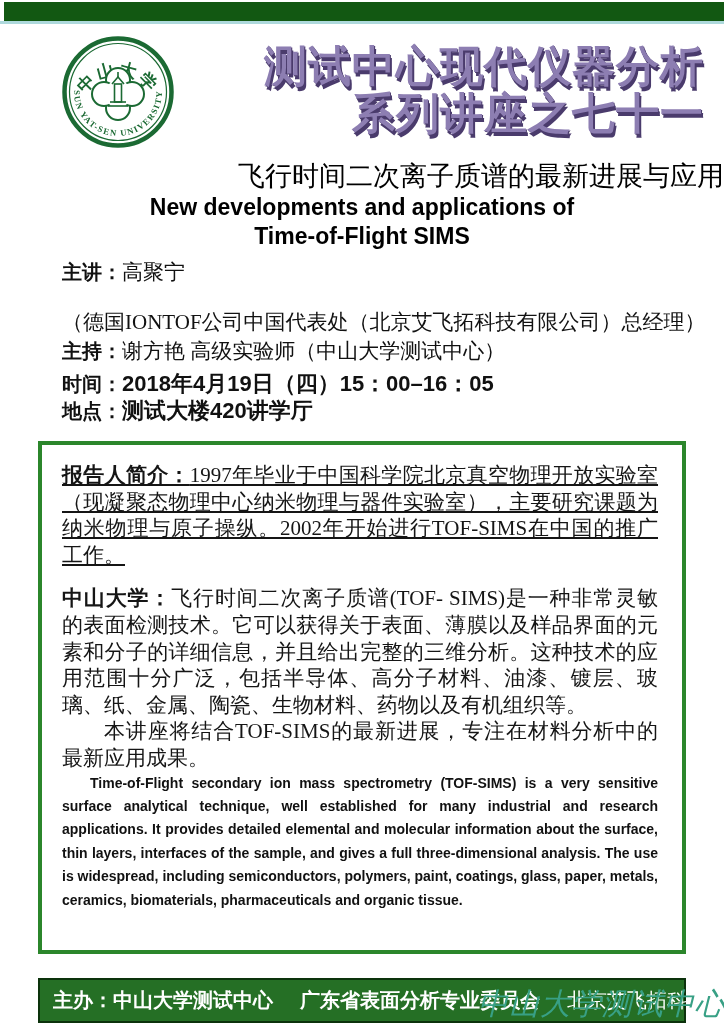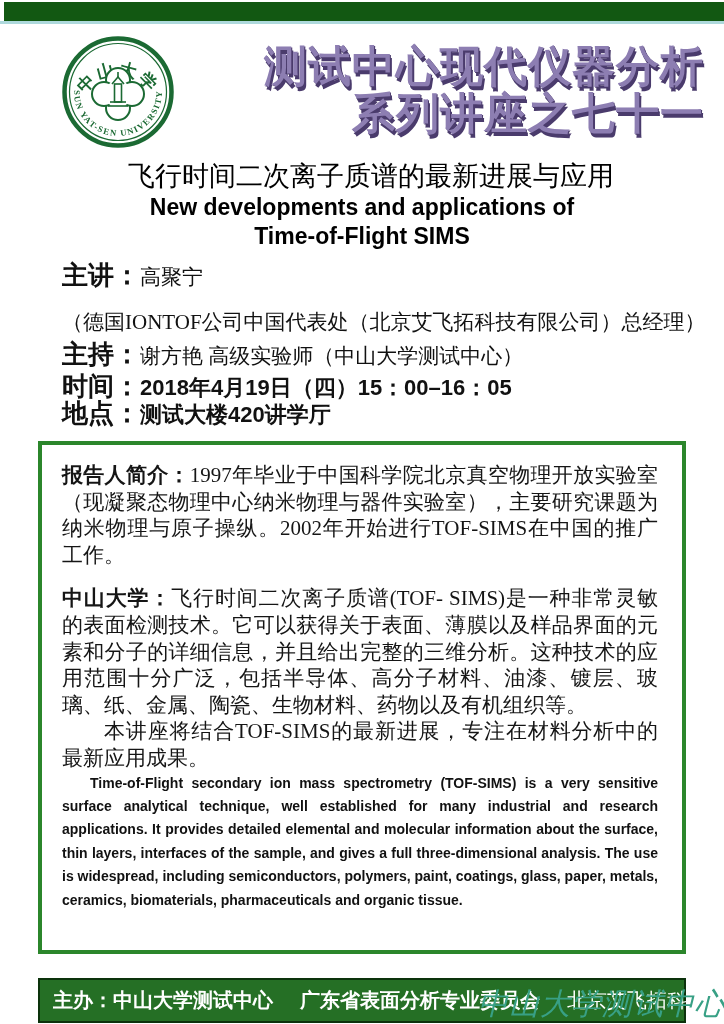--- a/index.html
+++ b/index.html
@@ -21,52 +21,52 @@
     position:absolute; right:20px; top:42px; text-align:right;
     font-weight:900; letter-spacing:1px;
     color:var(--series-title-purple,#8d7eb2);
     text-shadow:2px 4px 0 var(--series-title-shadow,#4a3b6c),
                 1px 1px 0 var(--series-title-shadow,#4a3b6c);
   }
   .wordart .wa1 { font-size:43px; line-height:48px; }
   .wordart .wa2 { font-size:43px; line-height:46px; }
 
   .title-cn {
-    position:absolute; left:0; right:0; top:160px; text-align:center;
+    position:absolute; left:0; right:0; top:160px; text-align:right;
     font-family:"Liberation Serif","DejaVu Serif",serif;
     font-size:27px; line-height:32px; color:#000;padding-left:18px;
   }
   .title-en {
     position:absolute; left:0; right:0; top:193px; text-align:center;
     font-weight:bold; font-size:23px; line-height:28.5px; color:#000;
   }
 
   .info-row { position:absolute; left:62px; white-space:nowrap; }
-  .lbl { font-weight:bold; font-size:26px; }
+  .lbl { font-weight:bold; font-size:20px; }
   .val-serif { font-family:"Liberation Serif","DejaVu Serif",serif; font-size:21px; }
   .val-bold { font-weight:bold; font-size:22px; }
   .row-speaker { top:258px; }
   .row-affil   { top:296px;margin-top:12px; }
   .row-host    { top:337px; }
   .row-time    { top:369px; }
   .row-venue   { top:396px; }
 
   .abstract-box {
     position:absolute; left:38px; top:441px; width:648px; height:513px;
     box-sizing:border-box; border:4px solid var(--box-border-green,#2b862b);
     background:#fff; padding:17px 24px 0 20px;
   }
   .abstract-box p { margin:0; }
   .p-cn {
     font-family:"Liberation Serif","DejaVu Serif",serif;
     font-size:21px; line-height:26.6px; text-align:justify; color:#151515;
   }
   .p-cn .plabel { font-family:"Liberation Sans","DejaVu Sans",sans-serif;
     font-weight:bold; }
-  .gap-after { margin-bottom:17px !important; }
+  .gap-after { margin-bottom:17px !important;text-decoration:underline; }
   .indent { text-indent:2em; }
   .p-en {
     font-weight:bold; font-size:14px; line-height:23.4px;
     text-align:justify; color:#111;
   }
 
   .footer-bar {
     position:absolute; left:38px; top:978px; width:648px; height:45px;
     box-sizing:border-box; background:var(--footer-bar-green,#256f25);
     border:2px solid #0c320c; color:#fff;

